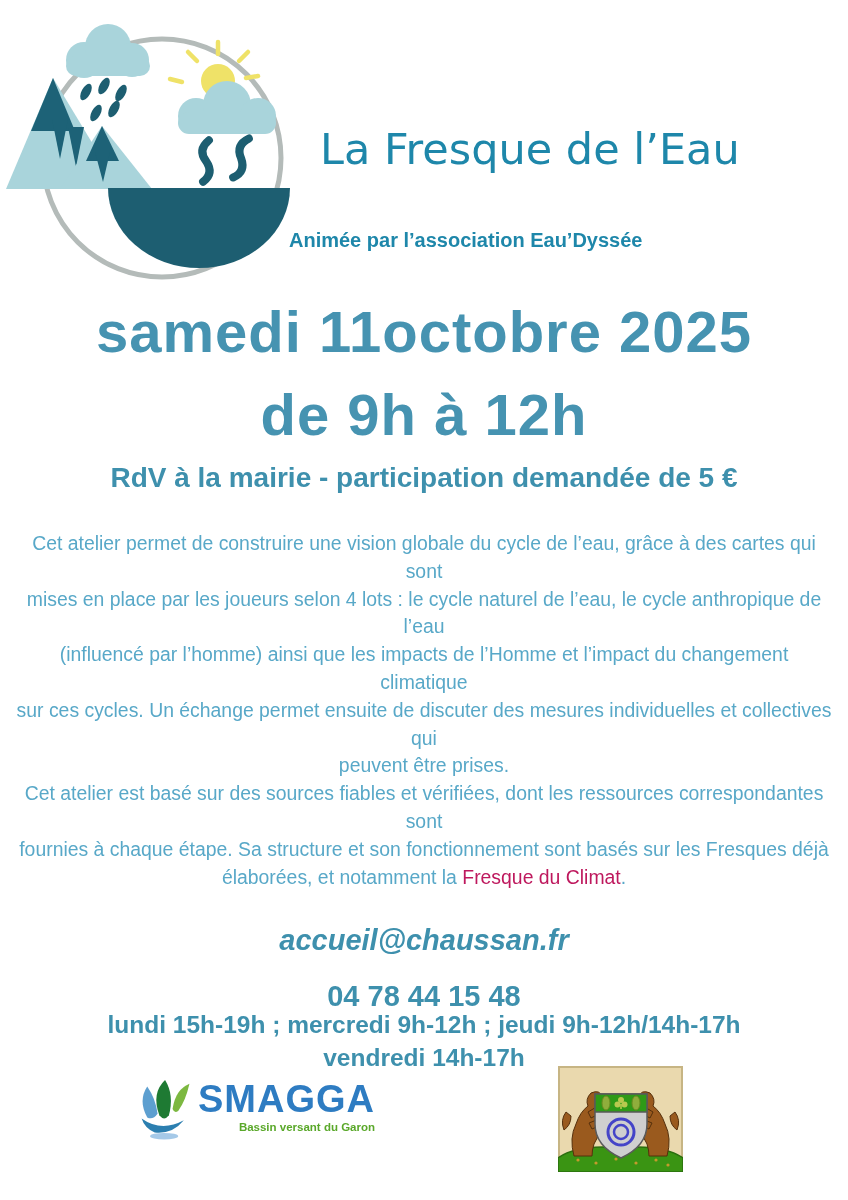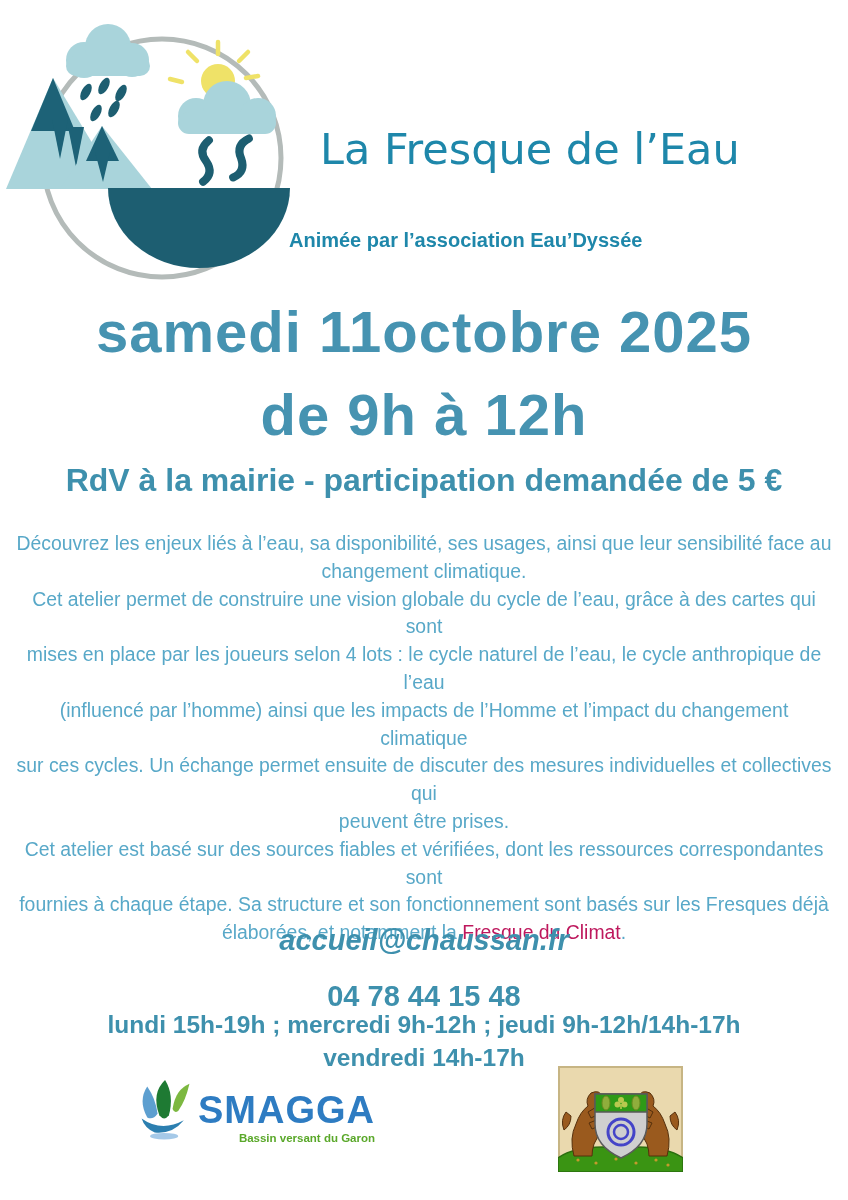--- a/index.html
+++ b/index.html
@@ -21,21 +21,21 @@
     font-size:20px;font-weight:bold;color:#1e87aa;white-space:nowrap;
   }
   .date-line{
     position:absolute;left:0;width:848px;text-align:center;
     font-size:58px;font-weight:bold;color:#4693b1;letter-spacing:1px;line-height:1.15;
   }
   .date1{top:299px;}
   .date2{top:382px;}
   .meeting{
     position:absolute;left:0;top:462px;width:848px;text-align:center;
-    font-size:32px;font-weight:bold;color:#3e90ad;
+    font-size:28px;font-weight:bold;color:#3e90ad;
   }
   .desc{
     position:absolute;left:14px;top:530px;width:820px;text-align:center;
     font-size:19.4px;line-height:27.8px;color:#58a8c8;
   }
   .desc p{margin:0;white-space:pre-line;}
   .desc a{color:#be185d;cursor:pointer;}
   .reg-heading{
     position:absolute;left:0;top:816px;width:848px;text-align:center;
     font-size:41px;font-weight:bold;color:#3e90ad;line-height:57px;white-space:pre-line;
@@ -48,21 +48,21 @@
     position:absolute;left:0;top:968px;width:848px;text-align:center;
     font-size:29px;font-weight:bold;color:#3e90ad;margin-top:12px;
   }
   .hours{
     position:absolute;left:0;top:1008px;width:848px;text-align:center;
     font-size:24.5px;font-weight:bold;color:#3e90ad;line-height:33px;white-space:pre-line;
   }
   .smagga{
     position:absolute;left:136px;top:1076px;display:flex;align-items:flex-start;
   }
-  .smagga-text{margin-left:2px;margin-top:14px;}
+  .smagga-text{margin-left:2px;margin-top:3px;}
   .smagga-name{
     font-size:38px;font-weight:bold;color:#2e7cc2;letter-spacing:1px;line-height:40px;
   }
   .smagga-tag{
     font-size:11.5px;font-weight:bold;color:#5aa82a;text-align:right;margin-top:2px;
   }
   .crest{position:absolute;left:558px;top:1066px;}
 </style>
 </head>
 <body>
@@ -123,22 +123,20 @@
   </svg>
 
   <div class="title">La Fresque de l’Eau</div>
   <div class="subtitle">Animée par l’association Eau’Dyssée</div>
 
   <div class="date-line date1">samedi 11octobre 2025</div>
   <div class="date-line date2">de 9h à 12h</div>
   <div class="meeting">RdV à la mairie - participation demandée de 5 €</div>
 
   <div class="desc">
-    <p>Découvrez les enjeux liés à l’eau, sa disponibilité, ses usages, ainsi que leur sensibilité face au
-changement climatique.</p>
     <p>Cet atelier permet de construire une vision globale du cycle de l’eau, grâce à des cartes qui sont
 mises en place par les joueurs selon 4 lots : le cycle naturel de l’eau, le cycle anthropique de l’eau
 (influencé par l’homme) ainsi que les impacts de l’Homme et l’impact du changement climatique
 sur ces cycles. Un échange permet ensuite de discuter des mesures individuelles et collectives qui
 peuvent être prises.</p>
     <p><span>Cet atelier est basé sur des sources fiables et vérifiées, dont les ressources correspondantes sont
 fournies à chaque étape. Sa structure et son fonctionnement sont basés sur les Fresques déjà
 élaborées, et notamment la </span><a>Fresque du Climat</a><span>.</span></p>
   </div>
 

